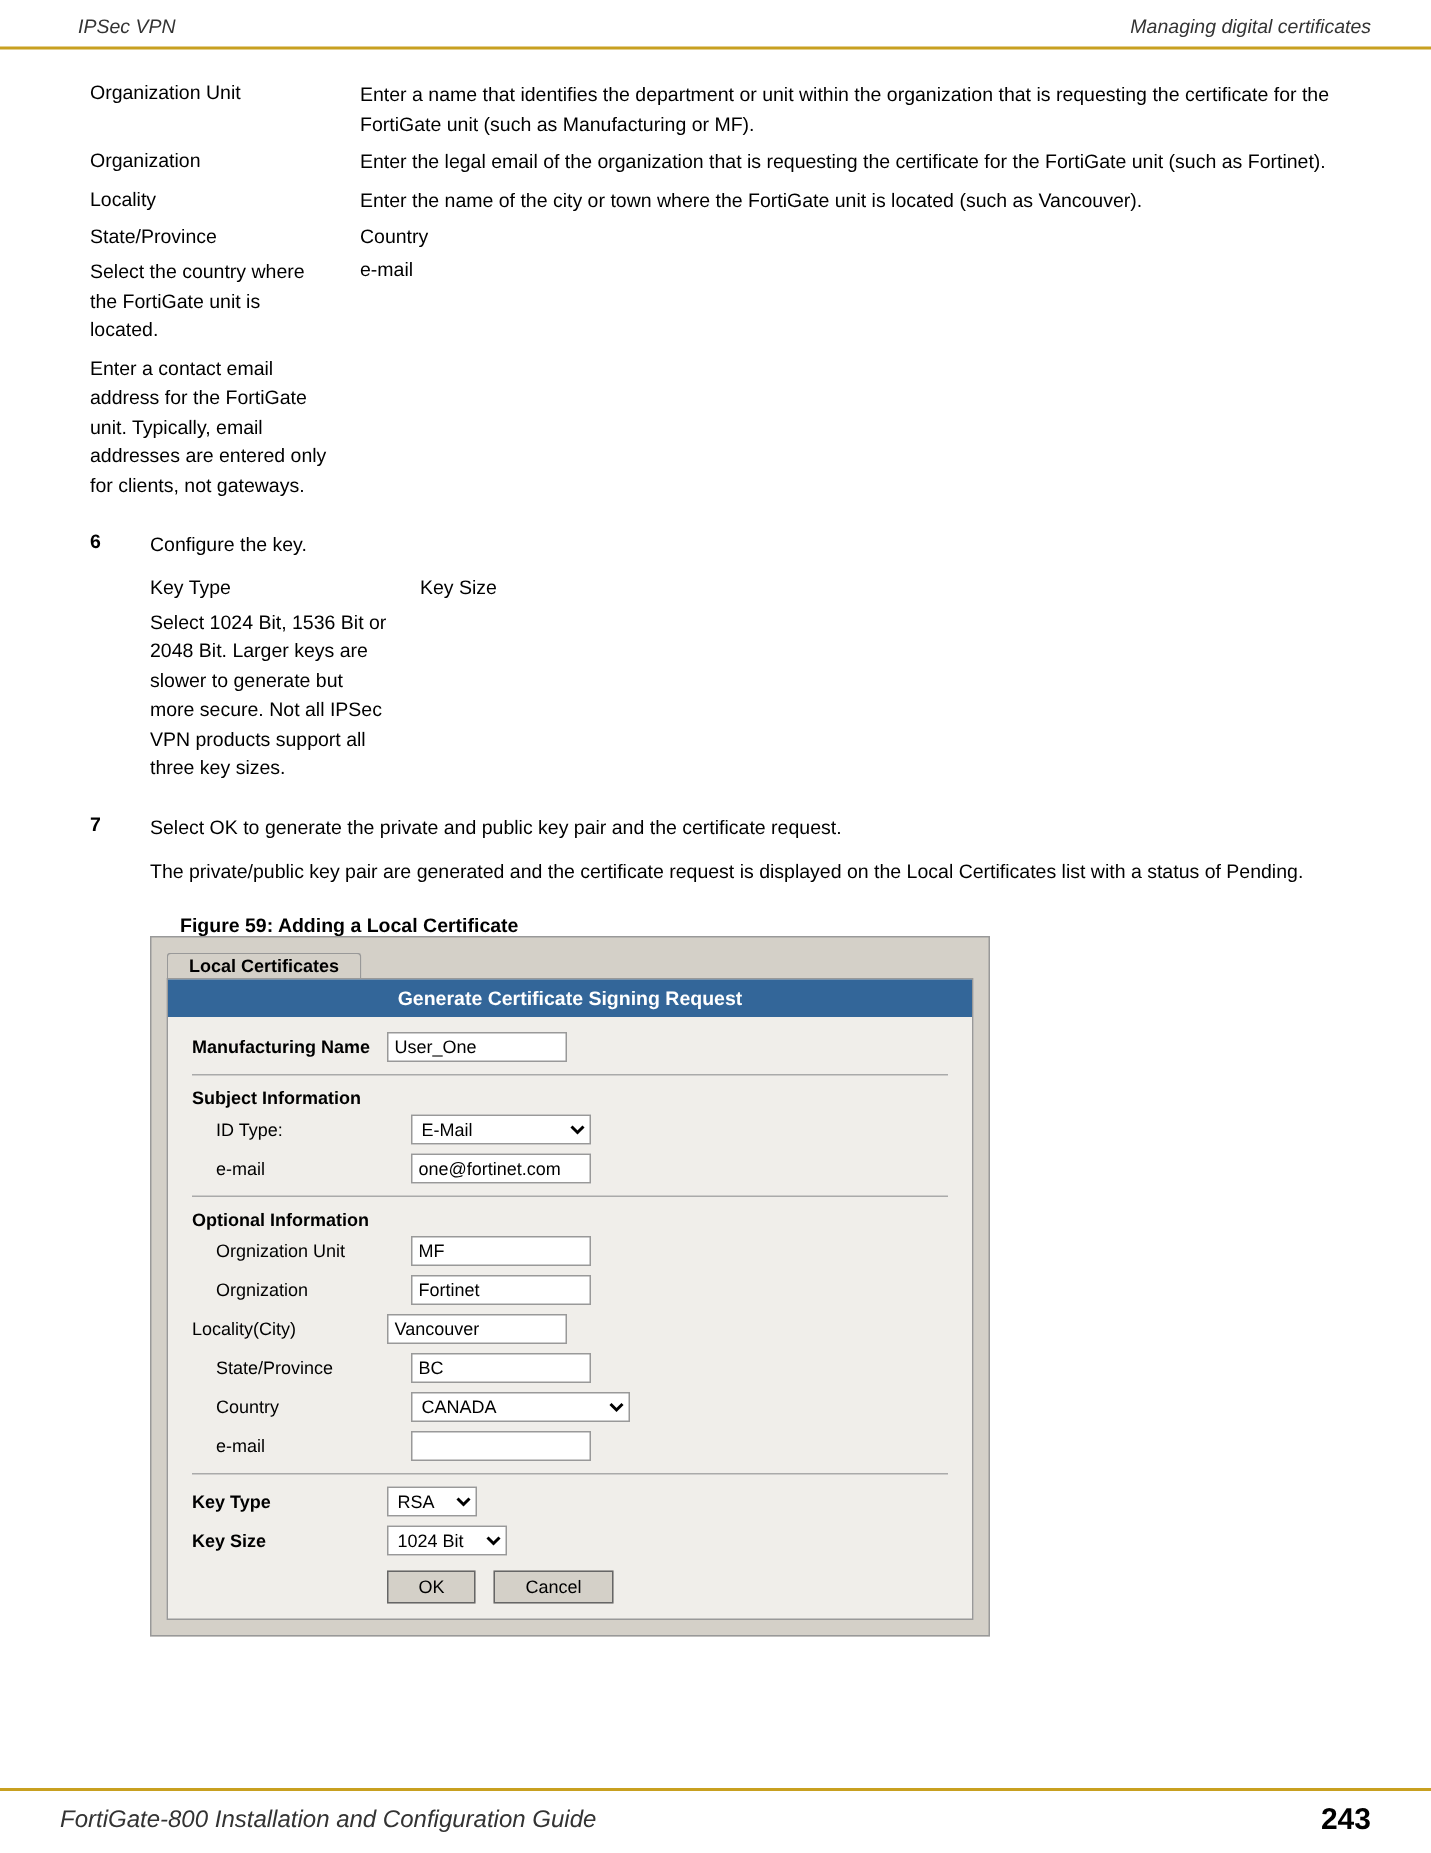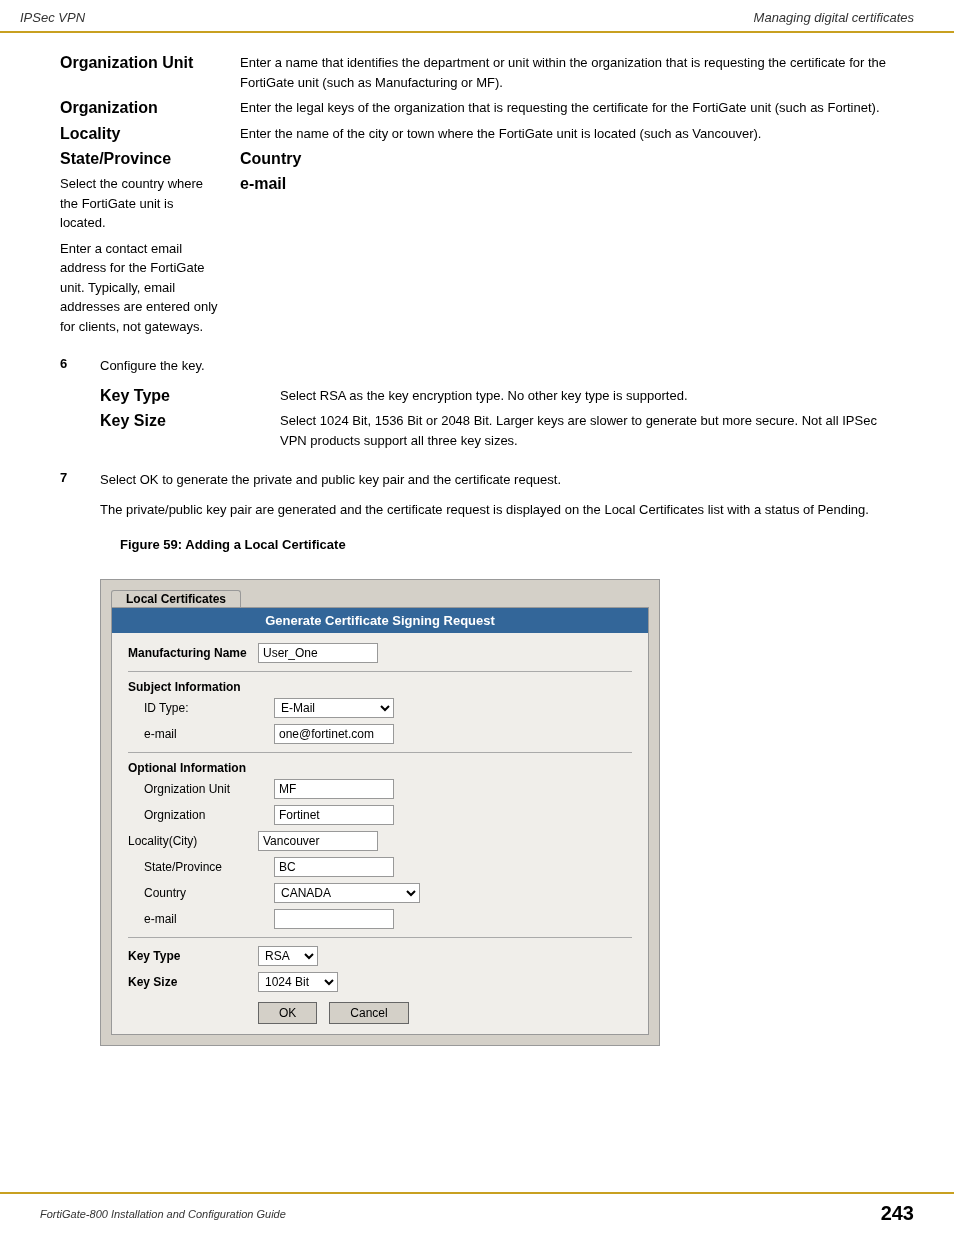--- a/index.html
+++ b/index.html
@@ -11,21 +11,21 @@
       width: 954px;
       min-height: 1235px;
       position: relative;
     }
 
     
     .page-header {
       display: flex;
       justify-content: space-between;
       align-items: center;
-      padding: 10px 40px 6px 20px;
+      padding: 10px 40px 6px 52px;
       border-bottom: 2px solid #c8a020;
     }
     .page-header-left {
       font-style: italic;
       font-size: 13px;
       color: #333;
     }
     .page-header-right {
       font-style: italic;
       font-size: 13px;
@@ -38,22 +38,22 @@
     }
 
     
     .def-table {
       display: grid;
       grid-template-columns: 160px 1fr;
       gap: 6px 20px;
       margin-bottom: 20px;
     }
     .def-term {
-      font-weight: bold;
-      font-size: 16px;
+      font-weight: normal;
+      font-size: 13px;
       text-align: left;
       padding-top: 1px;
     }
     .def-desc {
       font-size: 13px;
       line-height: 1.5;
     }
 
     
     .step-row {
@@ -77,21 +77,21 @@
       line-height: 1.5;
       margin-left: 40px;
       margin-bottom: 18px;
     }
 
     
     .figure-caption {
       font-weight: bold;
       font-size: 13px;
       margin-left: 40px;
-      margin-bottom: 27px;
+      margin-bottom: 0;
       padding-left: 20px;
     }
 
     
     .screenshot-container {
       margin-left: 40px;
       margin-right: 0;
       border: 1px solid #999;
       background: #d4d0c8;
       padding: 10px;
@@ -210,21 +210,21 @@
       left: 0;
       right: 0;
       display: flex;
       justify-content: space-between;
       align-items: center;
       padding: 8px 40px 10px 40px;
       border-top: 2px solid #c8a020;
     }
     .page-footer-left {
       font-style: italic;
-      font-size: 11px;
+      font-size: 16px;
       color: #333;
     }
     .page-footer-right {
       font-weight: bold;
       font-size: 20px;
       color: #000;
     }
   </style>
 </head>
 <body>
@@ -234,40 +234,39 @@
   <span class="page-header-right">Managing digital certificates</span>
 </div>
 
 <div class="content">
 
   
   <div class="def-table" id="def-table">
   <div class="def-term">Organization Unit</div>
       <div class="def-desc">Enter a name that identifies the department or unit within the organization that is requesting the certificate for the FortiGate unit (such as Manufacturing or MF).</div>
       <div class="def-term">Organization</div>
-      <div class="def-desc">Enter the legal keys of the organization that is requesting the certificate for the FortiGate unit (such as Fortinet).</div>
+      <div class="def-desc">Enter the legal email of the organization that is requesting the certificate for the FortiGate unit (such as Fortinet).</div>
       <div class="def-term">Locality</div>
       <div class="def-desc">Enter the name of the city or town where the FortiGate unit is located (such as Vancouver).</div>
       <div class="def-term">State/Province</div>
       <div class="def-term">Country</div>
       <div class="def-desc">Select the country where the FortiGate unit is located.</div>
       <div class="def-term">e-mail</div>
       <div class="def-desc">Enter a contact email address for the FortiGate unit. Typically, email addresses are entered only for clients, not gateways.</div>
     </div>
 
   
   <div class="step-row" style="margin-bottom:10px;">
     <span class="step-num">6</span>
     <span class="step-text">Configure the key.</span>
   </div>
 
   
   <div class="def-table" style="margin-left:40px;" id="key-def-table">
   <div class="def-term">Key Type</div>
-      <div class="def-desc">Select RSA as the key encryption type. No other key type is supported.</div>
       <div class="def-term">Key Size</div>
       <div class="def-desc">Select 1024 Bit, 1536 Bit or 2048 Bit. Larger keys are slower to generate but more secure. Not all IPSec VPN products support all three key sizes.</div>
     </div>
 
   
   <div class="step-row" style="margin-bottom:10px;">
     <span class="step-num">7</span>
     <span class="step-text">Select OK to generate the private and public key pair and the certificate request.</span>
   </div>
 

